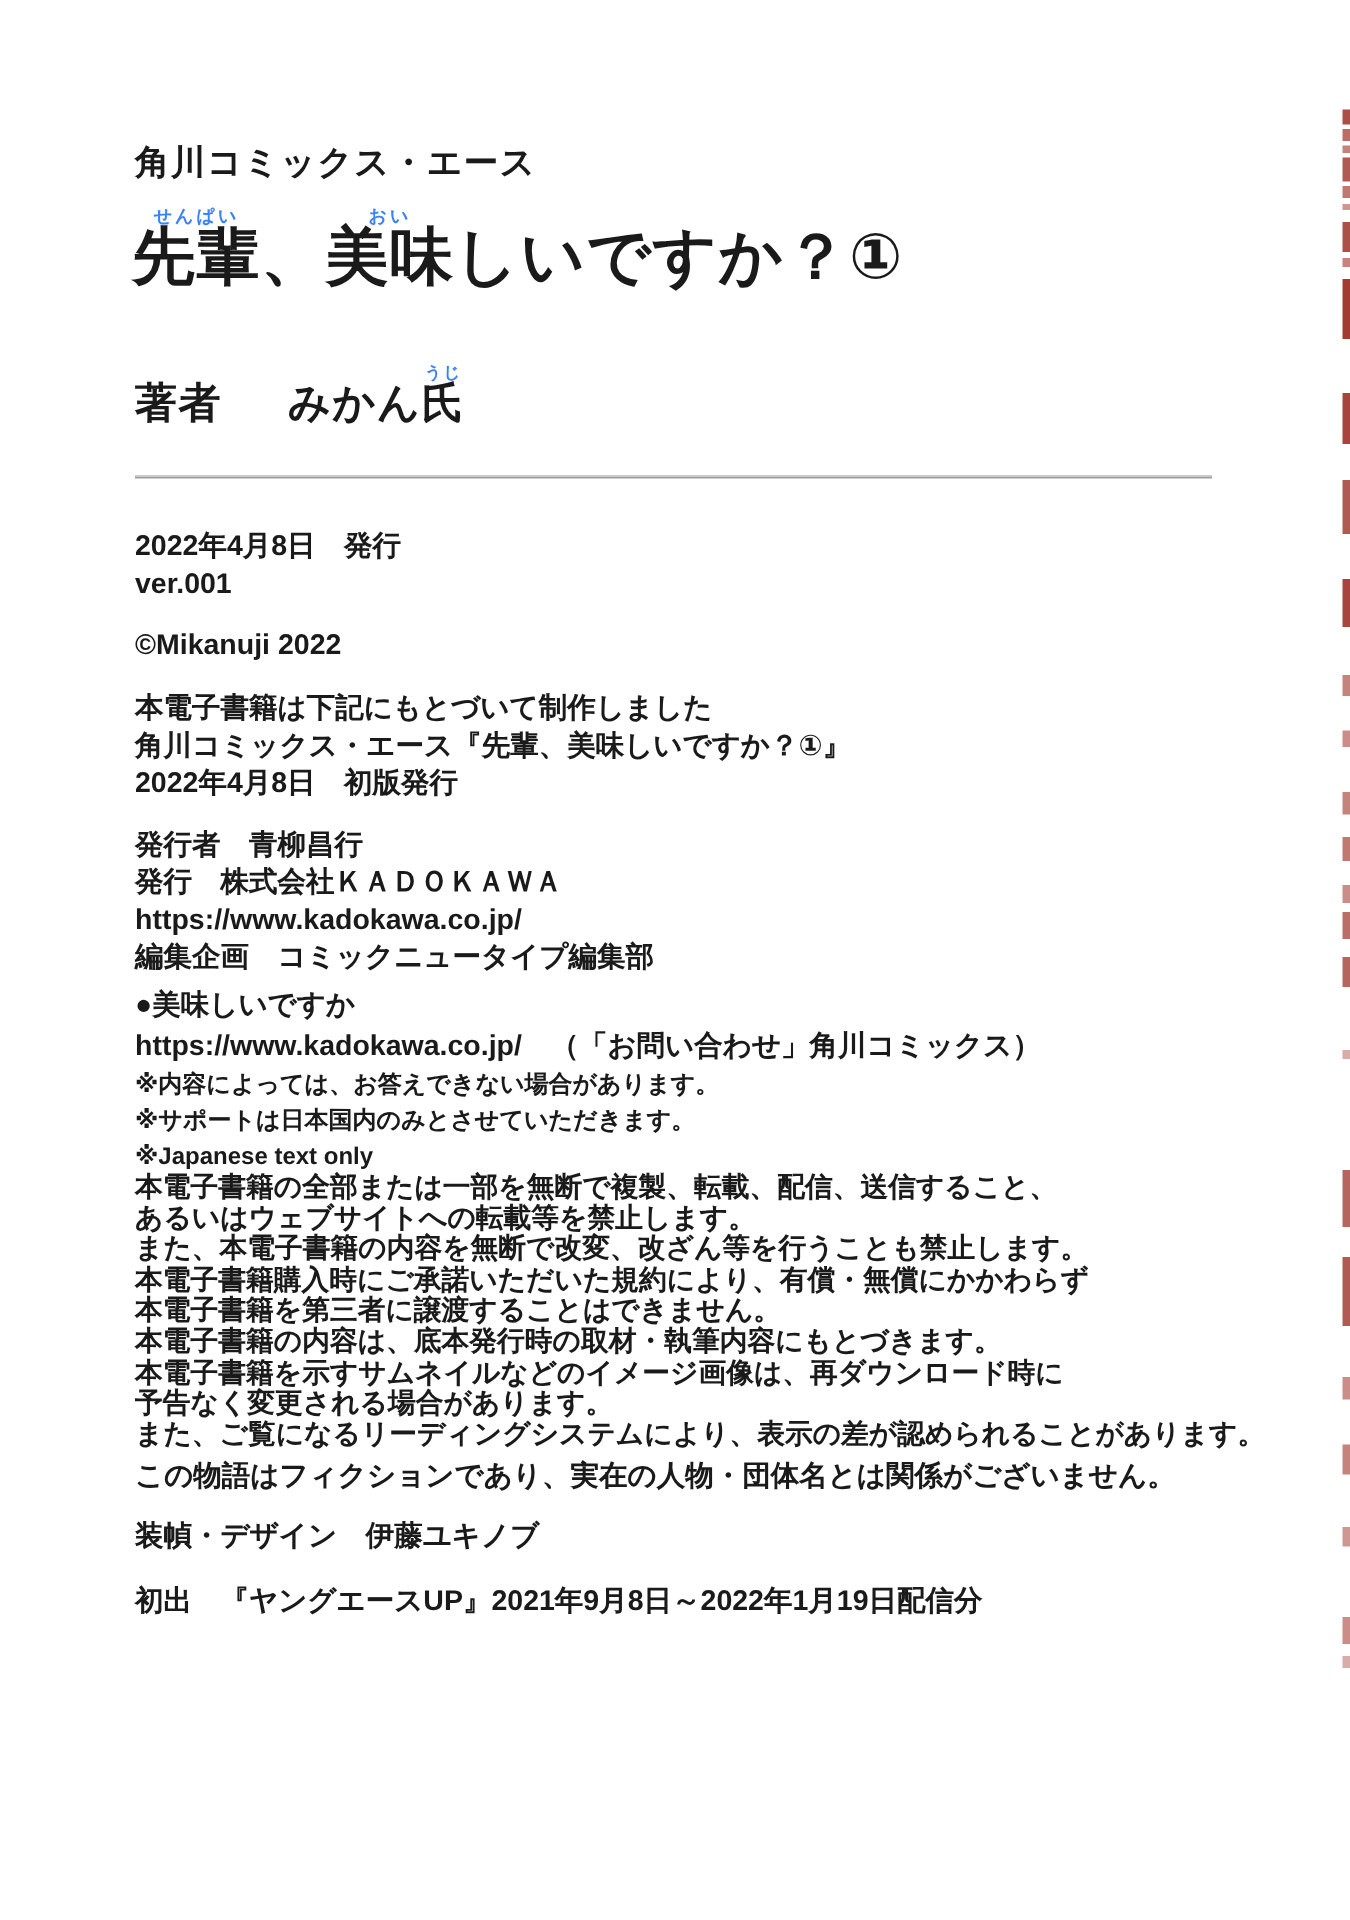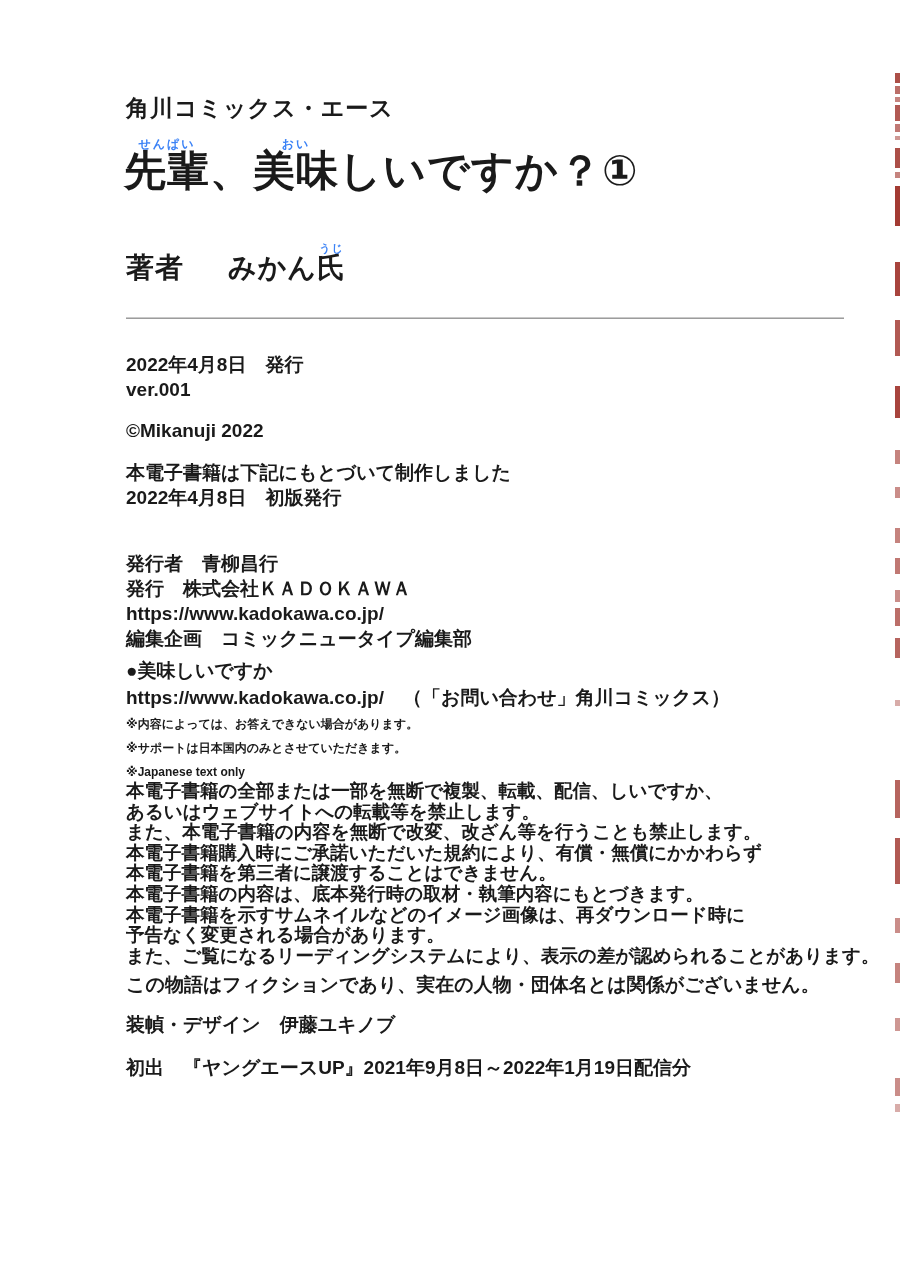--- a/index.html
+++ b/index.html
@@ -5,21 +5,21 @@
   * { margin:0; padding:0; box-sizing:border-box; }
   html,body { width:900px; background:#ffffff; }
   body {
     position:relative;
     width:900px; height:1280px;
     overflow:hidden;
     font-family:"Liberation Sans","DejaVu Sans",sans-serif;
     color:#1a1a1a;
     -webkit-font-smoothing:antialiased;
   }
-  .page { position:absolute; inset:0; background:#ffffff;margin-left:36px; }
+  .page { position:absolute; inset:0; background:#ffffff; }
 
   .imprint {
     position:absolute; left:90px; top:93px;
     font-size:23px; font-weight:600; letter-spacing:1px;
     white-space:nowrap;
   }
 
   .title {
     position:absolute; left:88px; top:138px;
     font-size:42px; font-weight:900; letter-spacing:1px;
@@ -48,21 +48,21 @@
   .line  { font-size:19px; line-height:25px; white-space:nowrap; }
 
   .blk-pubdate   { top:352px; }
   .blk-copyright { top:418px; }
   .blk-source    { top:460px; }
   .blk-publisher { top:551px; }
 
   .blk-contact-head { top:658px; }
   .blk-contact-url  { top:685px; }
   .blk-contact-notes{ top:712px; }
-  .blk-contact-notes .line { font-size:12px; line-height:24px; }
+  .blk-contact-notes .line { font-size:16px; line-height:24px; }
 
   .blk-legal { top:781px; }
   .blk-legal .line { font-size:18.5px; line-height:20.6px; }
 
   .blk-fiction  { top:972px; }
   .blk-design   { top:1012px;text-align:right; }
   .blk-firstpub { top:1055px; }
 
   .edge-bleed {
     position:absolute; right:0; top:0; width:8px; height:1280px;
@@ -92,20 +92,21 @@
     <div class="line">2022年4月8日　発行</div>
     <div class="line">ver.001</div>
   </div>
 
   <div class="block blk-copyright">
     <div class="line">©Mikanuji 2022</div>
   </div>
 
   <div class="block blk-source">
     <div class="line">本電子書籍は下記にもとづいて制作しました</div>
+    <div class="line">角川コミックス・エース『先輩、美味しいですか？①』</div>
     <div class="line">2022年4月8日　初版発行</div>
   </div>
 
   <div class="block blk-publisher">
     <div class="line">発行者　青柳昌行</div>
     <div class="line">発行　株式会社ＫＡＤＯＫＡＷＡ</div>
     <div class="line">https://www.kadokawa.co.jp/</div>
     <div class="line">編集企画　コミックニュータイプ編集部</div>
   </div>
 
@@ -115,21 +116,21 @@
   <div class="block blk-contact-url">
     <div class="line">https://www.kadokawa.co.jp/　（「お問い合わせ」角川コミックス）</div>
   </div>
   <div class="block blk-contact-notes">
     <div class="line">※内容によっては、お答えできない場合があります。</div>
     <div class="line">※サポートは日本国内のみとさせていただきます。</div>
     <div class="line">※Japanese text only</div>
   </div>
 
   <div class="block blk-legal">
-    <div class="line">本電子書籍の全部または一部を無断で複製、転載、配信、しいですか、</div>
+    <div class="line">本電子書籍の全部または一部を無断で複製、転載、配信、送信すること、</div>
     <div class="line">あるいはウェブサイトへの転載等を禁止します。</div>
     <div class="line">また、本電子書籍の内容を無断で改変、改ざん等を行うことも禁止します。</div>
     <div class="line">本電子書籍購入時にご承諾いただいた規約により、有償・無償にかかわらず</div>
     <div class="line">本電子書籍を第三者に譲渡することはできません。</div>
     <div class="line">本電子書籍の内容は、底本発行時の取材・執筆内容にもとづきます。</div>
     <div class="line">本電子書籍を示すサムネイルなどのイメージ画像は、再ダウンロード時に</div>
     <div class="line">予告なく変更される場合があります。</div>
     <div class="line">また、ご覧になるリーディングシステムにより、表示の差が認められることがあります。</div>
   </div>
 

